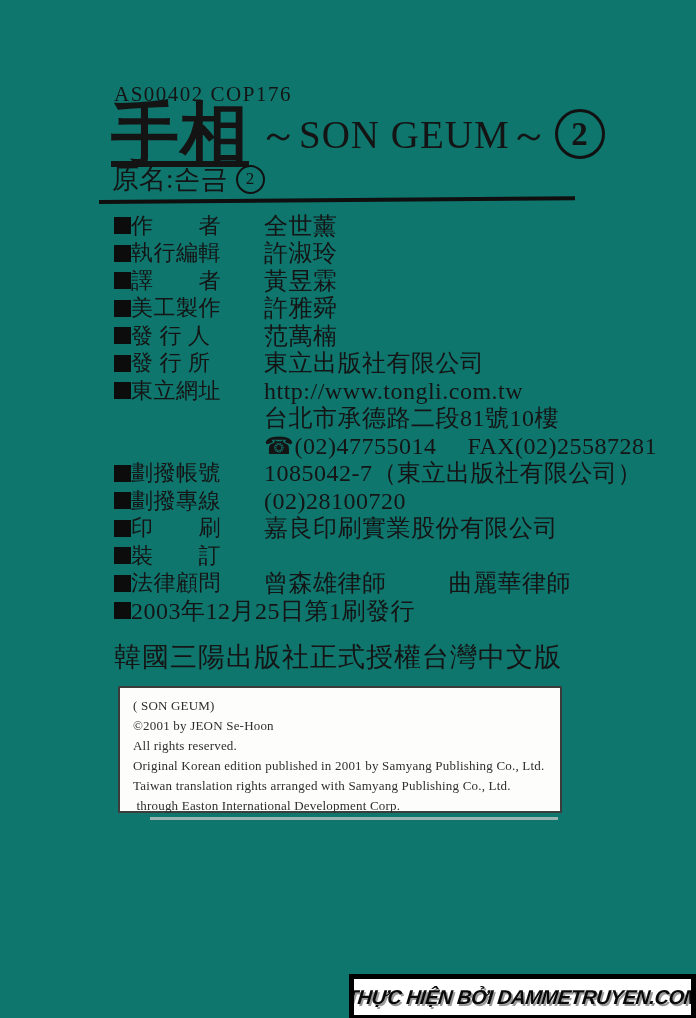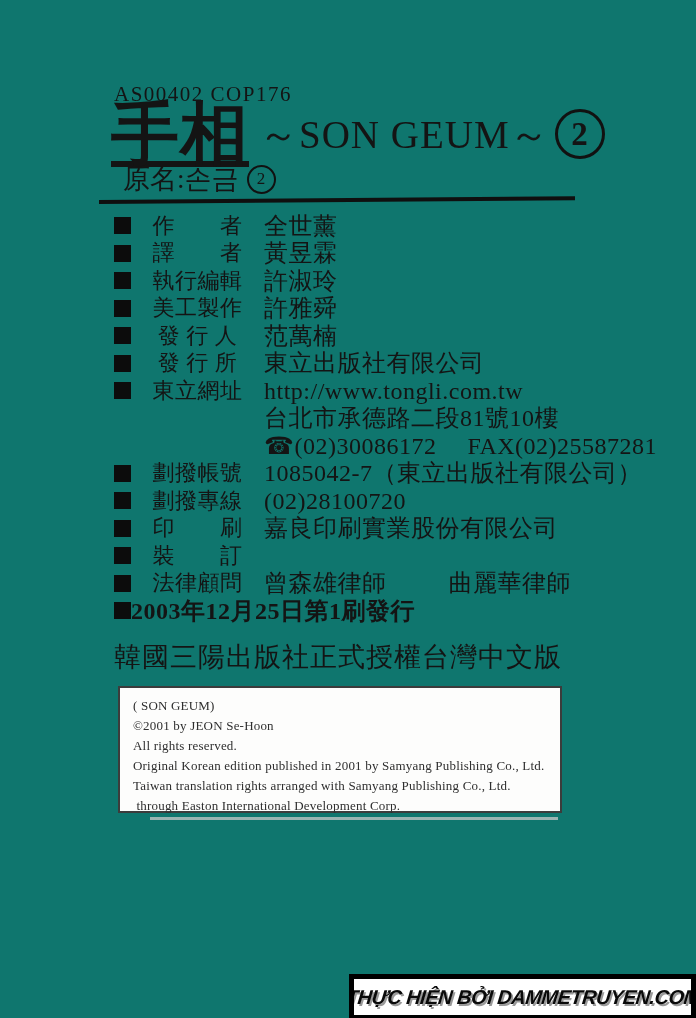--- a/index.html
+++ b/index.html
@@ -22,41 +22,41 @@
   }
   .title .cjk{font-size:68px;font-weight:bold;letter-spacing:1px;line-height:1;text-decoration:underline;}
   .title .latin{font-size:39px;letter-spacing:1px;line-height:1;margin-left:10px;}
   .vol-circle{
     display:inline-flex;align-items:center;justify-content:center;
     width:44px;height:44px;border:3px solid #111;border-radius:50%;
     font-size:33px;font-weight:bold;margin-left:5px;flex:none;
   }
   .subtitle{
     position:absolute;left:112px;top:161px;
-    display:flex;align-items:center;font-size:27px;white-space:pre;margin-left:11px;
+    display:flex;align-items:center;font-size:27px;white-space:pre;
   }
   .vol-circle-sm{
     display:inline-flex;align-items:center;justify-content:center;
     width:25px;height:25px;border:2px solid #111;border-radius:50%;
     font-size:17px;margin-left:8px;flex:none;
   }
   .rule{
     position:absolute;left:99px;top:200px;width:476px;height:4px;
     background:#0f0f0f;transform:rotate(-0.45deg);transform-origin:left center;
   }
   .credits{position:absolute;left:114px;top:212px;width:560px;}
   .crow{display:flex;align-items:center;height:27.5px;}
   .sq{width:17px;height:17px;background:#0c0c0c;flex:none;}
   .sq.blank{background:transparent;}
   .lbl{
     flex:none;width:133px;font-size:22px;white-space:pre;
-    letter-spacing:0.5px;line-height:1;text-align:center;
+    letter-spacing:0.5px;line-height:1;
   }
   .val{font-size:24px;white-space:pre;line-height:1;letter-spacing:0.5px;}
-  .crow.full .val{font-size:24px;font-weight:bold;}
+  .crow.full .val{font-size:24px;}
   .license{
     position:absolute;left:114px;top:639px;
     font-size:27px;letter-spacing:1px;white-space:pre;
   }
   .copybox{
     position:absolute;left:118px;top:686px;width:444px;height:127px;
     border:2px solid #3c3c3c;box-sizing:border-box;
     padding:8px 8px 8px 13px;background:#fdfdfc;
   }
   .cline{
@@ -103,28 +103,28 @@
   <div class="credits">
 
     <div class="crow">
       <span class="sq"></span>
       <span class="lbl">作　　者</span>
       <span class="val">全世薰</span>
     </div>
 
     <div class="crow">
       <span class="sq"></span>
+      <span class="lbl">執行編輯</span>
+      <span class="val">許淑玲</span>
+    </div>
+
+    <div class="crow">
+      <span class="sq"></span>
       <span class="lbl">譯　　者</span>
       <span class="val">黃昱霖</span>
-    </div>
-
-    <div class="crow">
-      <span class="sq"></span>
-      <span class="lbl">執行編輯</span>
-      <span class="val">許淑玲</span>
     </div>
 
     <div class="crow">
       <span class="sq"></span>
       <span class="lbl">美工製作</span>
       <span class="val">許雅舜</span>
     </div>
 
     <div class="crow">
       <span class="sq"></span>
@@ -147,21 +147,21 @@
     <div class="crow">
       <span class="sq blank"></span>
       <span class="lbl"></span>
       <span class="val">台北市承德路二段81號10樓</span>
     </div>
 
     <div class="crow">
       <span class="sq blank"></span>
       <span class="lbl"></span>
       <span class="val">☎</span>
-      <span class="val">(02)30086172　 FAX(02)25587281</span>
+      <span class="val">(02)47755014　 FAX(02)25587281</span>
     </div>
 
     <div class="crow">
       <span class="sq"></span>
       <span class="lbl">劃撥帳號</span>
       <span class="val">1085042-7（東立出版社有限公司）</span>
     </div>
 
     <div class="crow">
       <span class="sq"></span>

